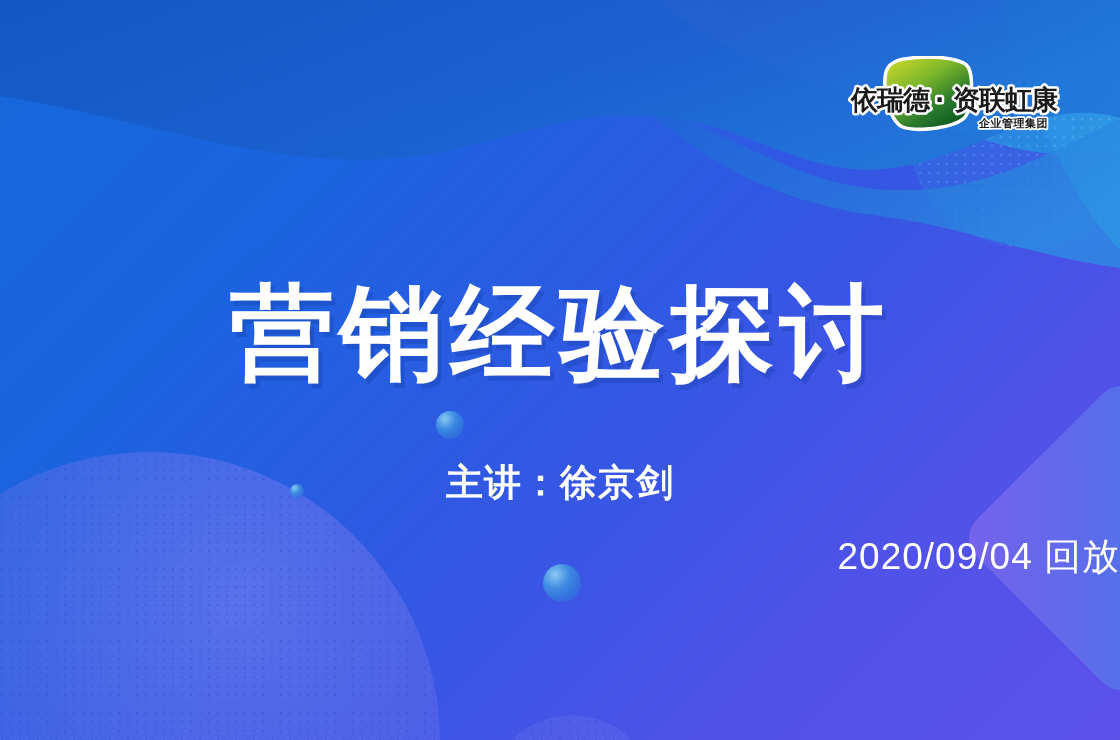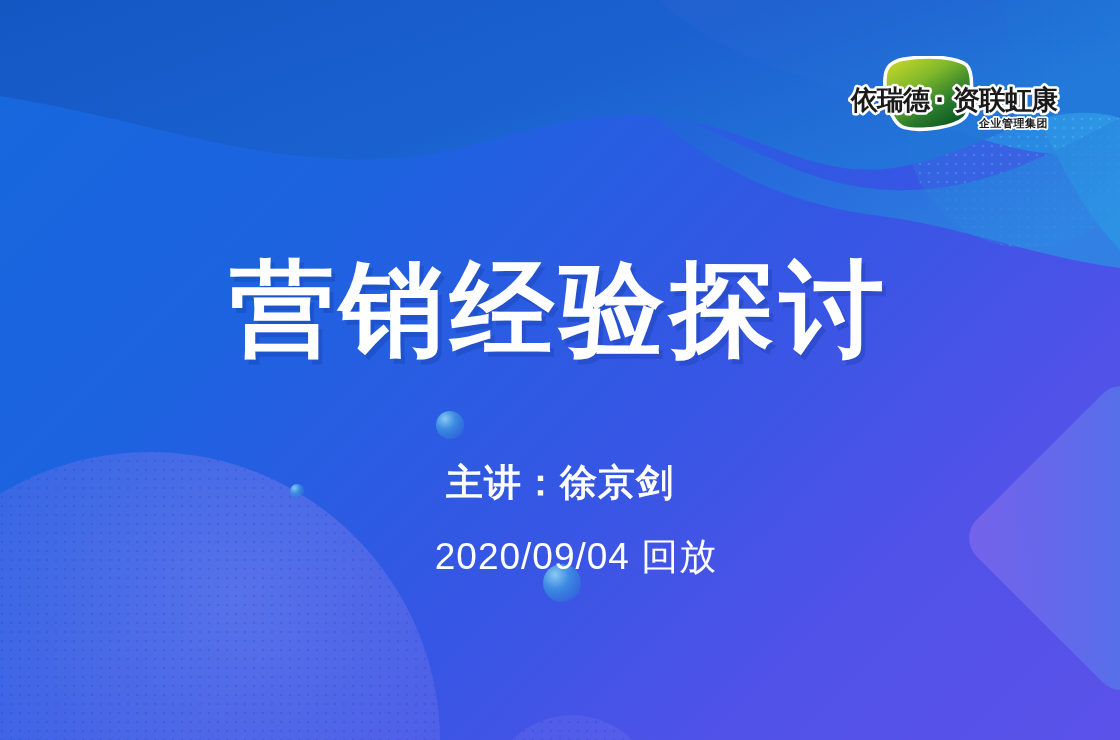--- a/index.html
+++ b/index.html
@@ -31,21 +31,21 @@
     top: 56px;
     width: 220px;
     height: 78px;
   }
   .logo-wrap svg { display: block; }
 
   .title {
     position: absolute;
     left: 0;
     right: 0;
-    top: 250px;
+    top: 274px;
     text-align: center;
     color: #ffffff;
     font-family: "DejaVu Serif", "Liberation Serif", serif;
     font-weight: 700;
     font-size: 104px;
     line-height: 118px;
     letter-spacing: 6px;
     text-shadow: 4px 5px 0 rgba(20, 55, 160, 0.30);
     white-space: nowrap;
   }
@@ -61,21 +61,21 @@
     line-height: 50px;
     font-weight: 700;
     letter-spacing: 1px;
   }
 
   .date {
     position: absolute;
     left: 0;
     right: 0;
     top: 532px;
-    text-align: center;
+    text-align: right;
     color: #ffffff;
     font-size: 37px;
     line-height: 50px;
     font-weight: 400;
     letter-spacing: 1px;
     padding-left: 32px;
   }
 </style>
 </head>
 <body>

